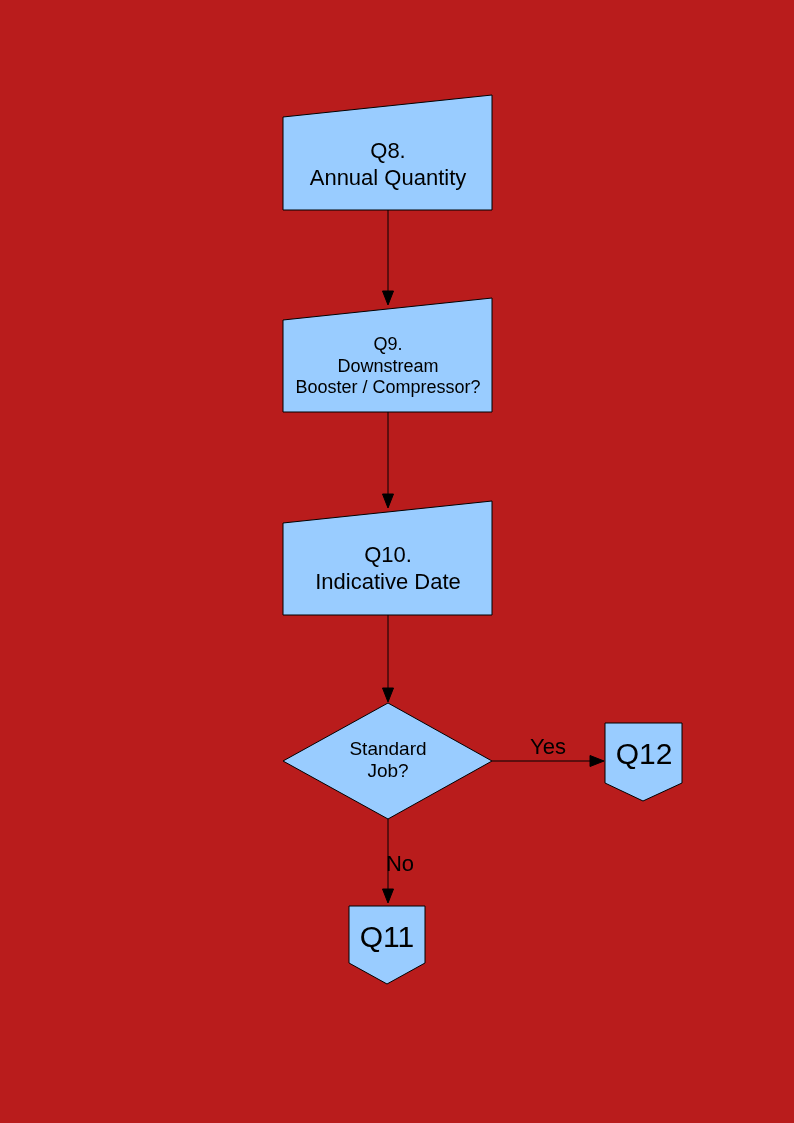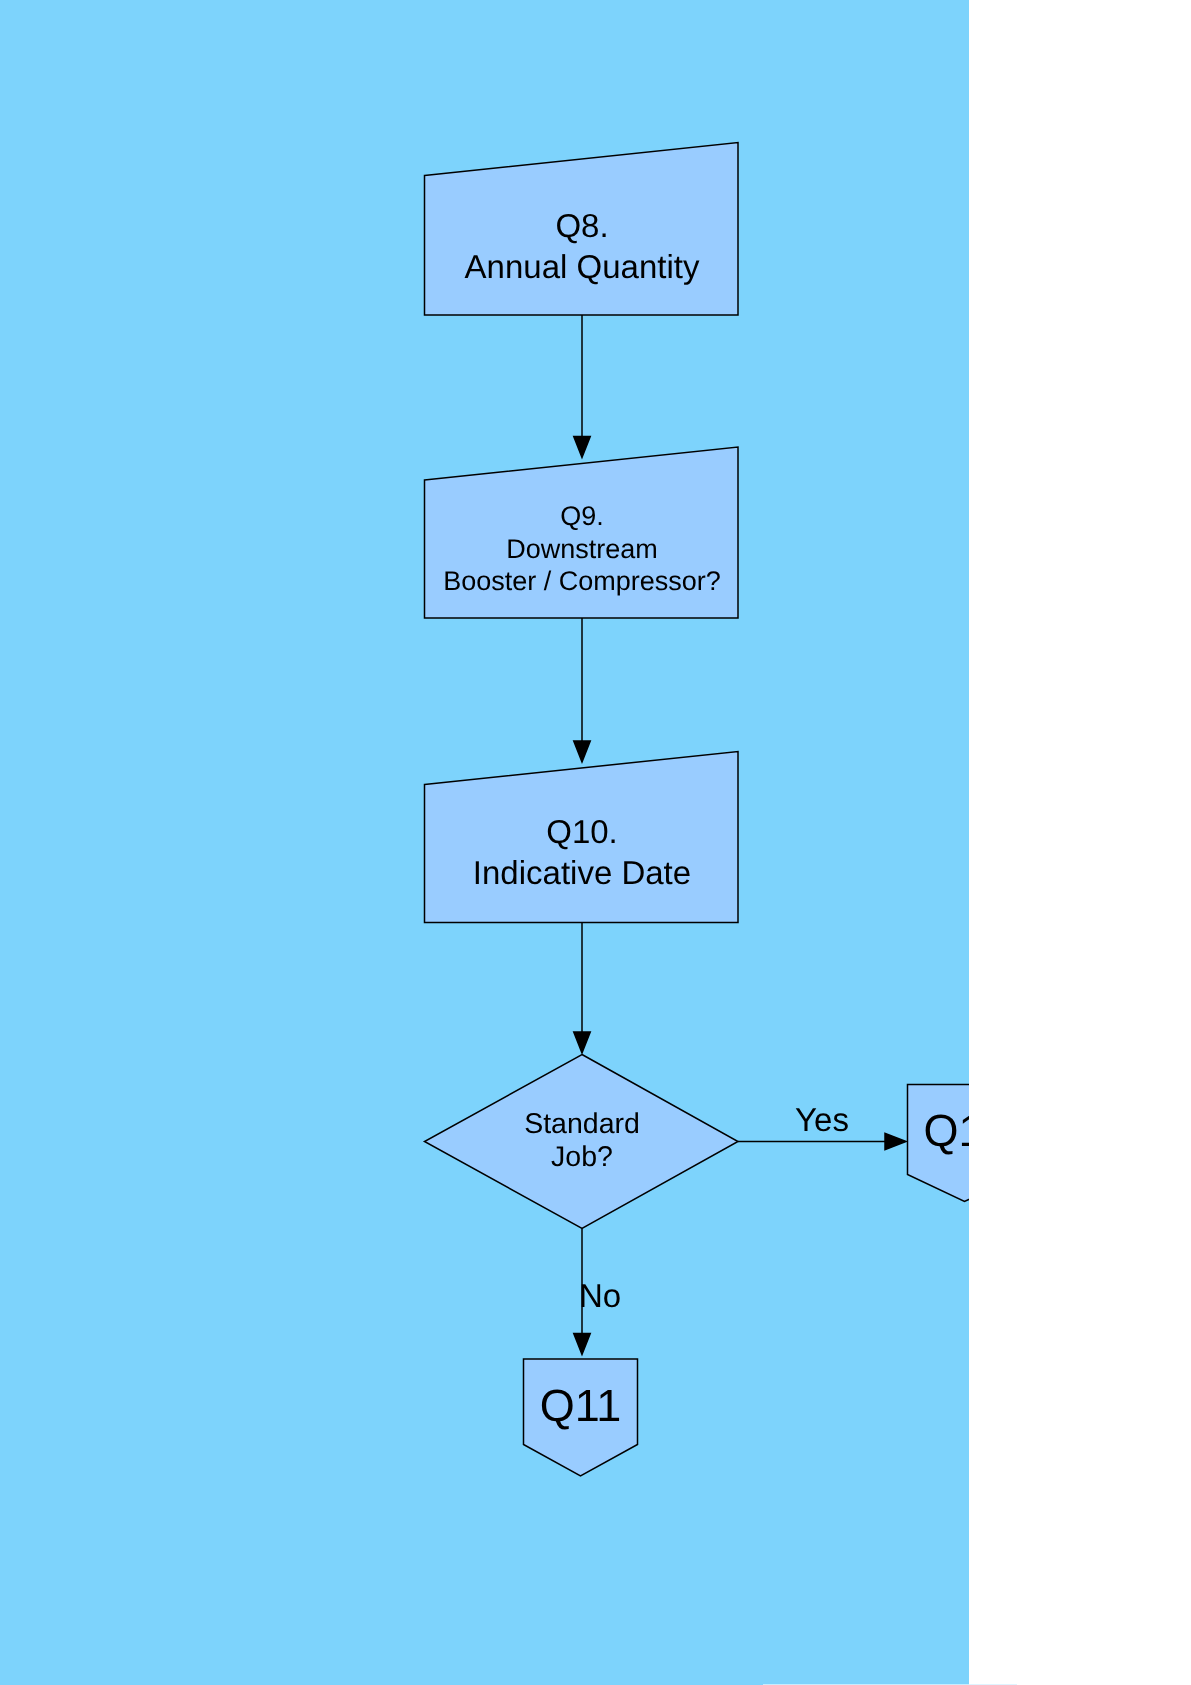--- a/index.html
+++ b/index.html
@@ -2,23 +2,23 @@
 <html><head>
 <meta charset="utf-8">
 <style>
   html, body {
     margin: 0;
     padding: 0;
     background: #ffffff;
   }
   .page {
     position: relative;
-    width: 646px;
+    width: 794px;
     height: 1123px;
-    background: #7dd3fc;
+    background: #b91c1c;
     overflow: hidden;
   }
   svg {
     display: block;
   }
   svg text {
     font-family: "Liberation Sans", sans-serif;
     fill: #000000;
   }
   .node-shape {

